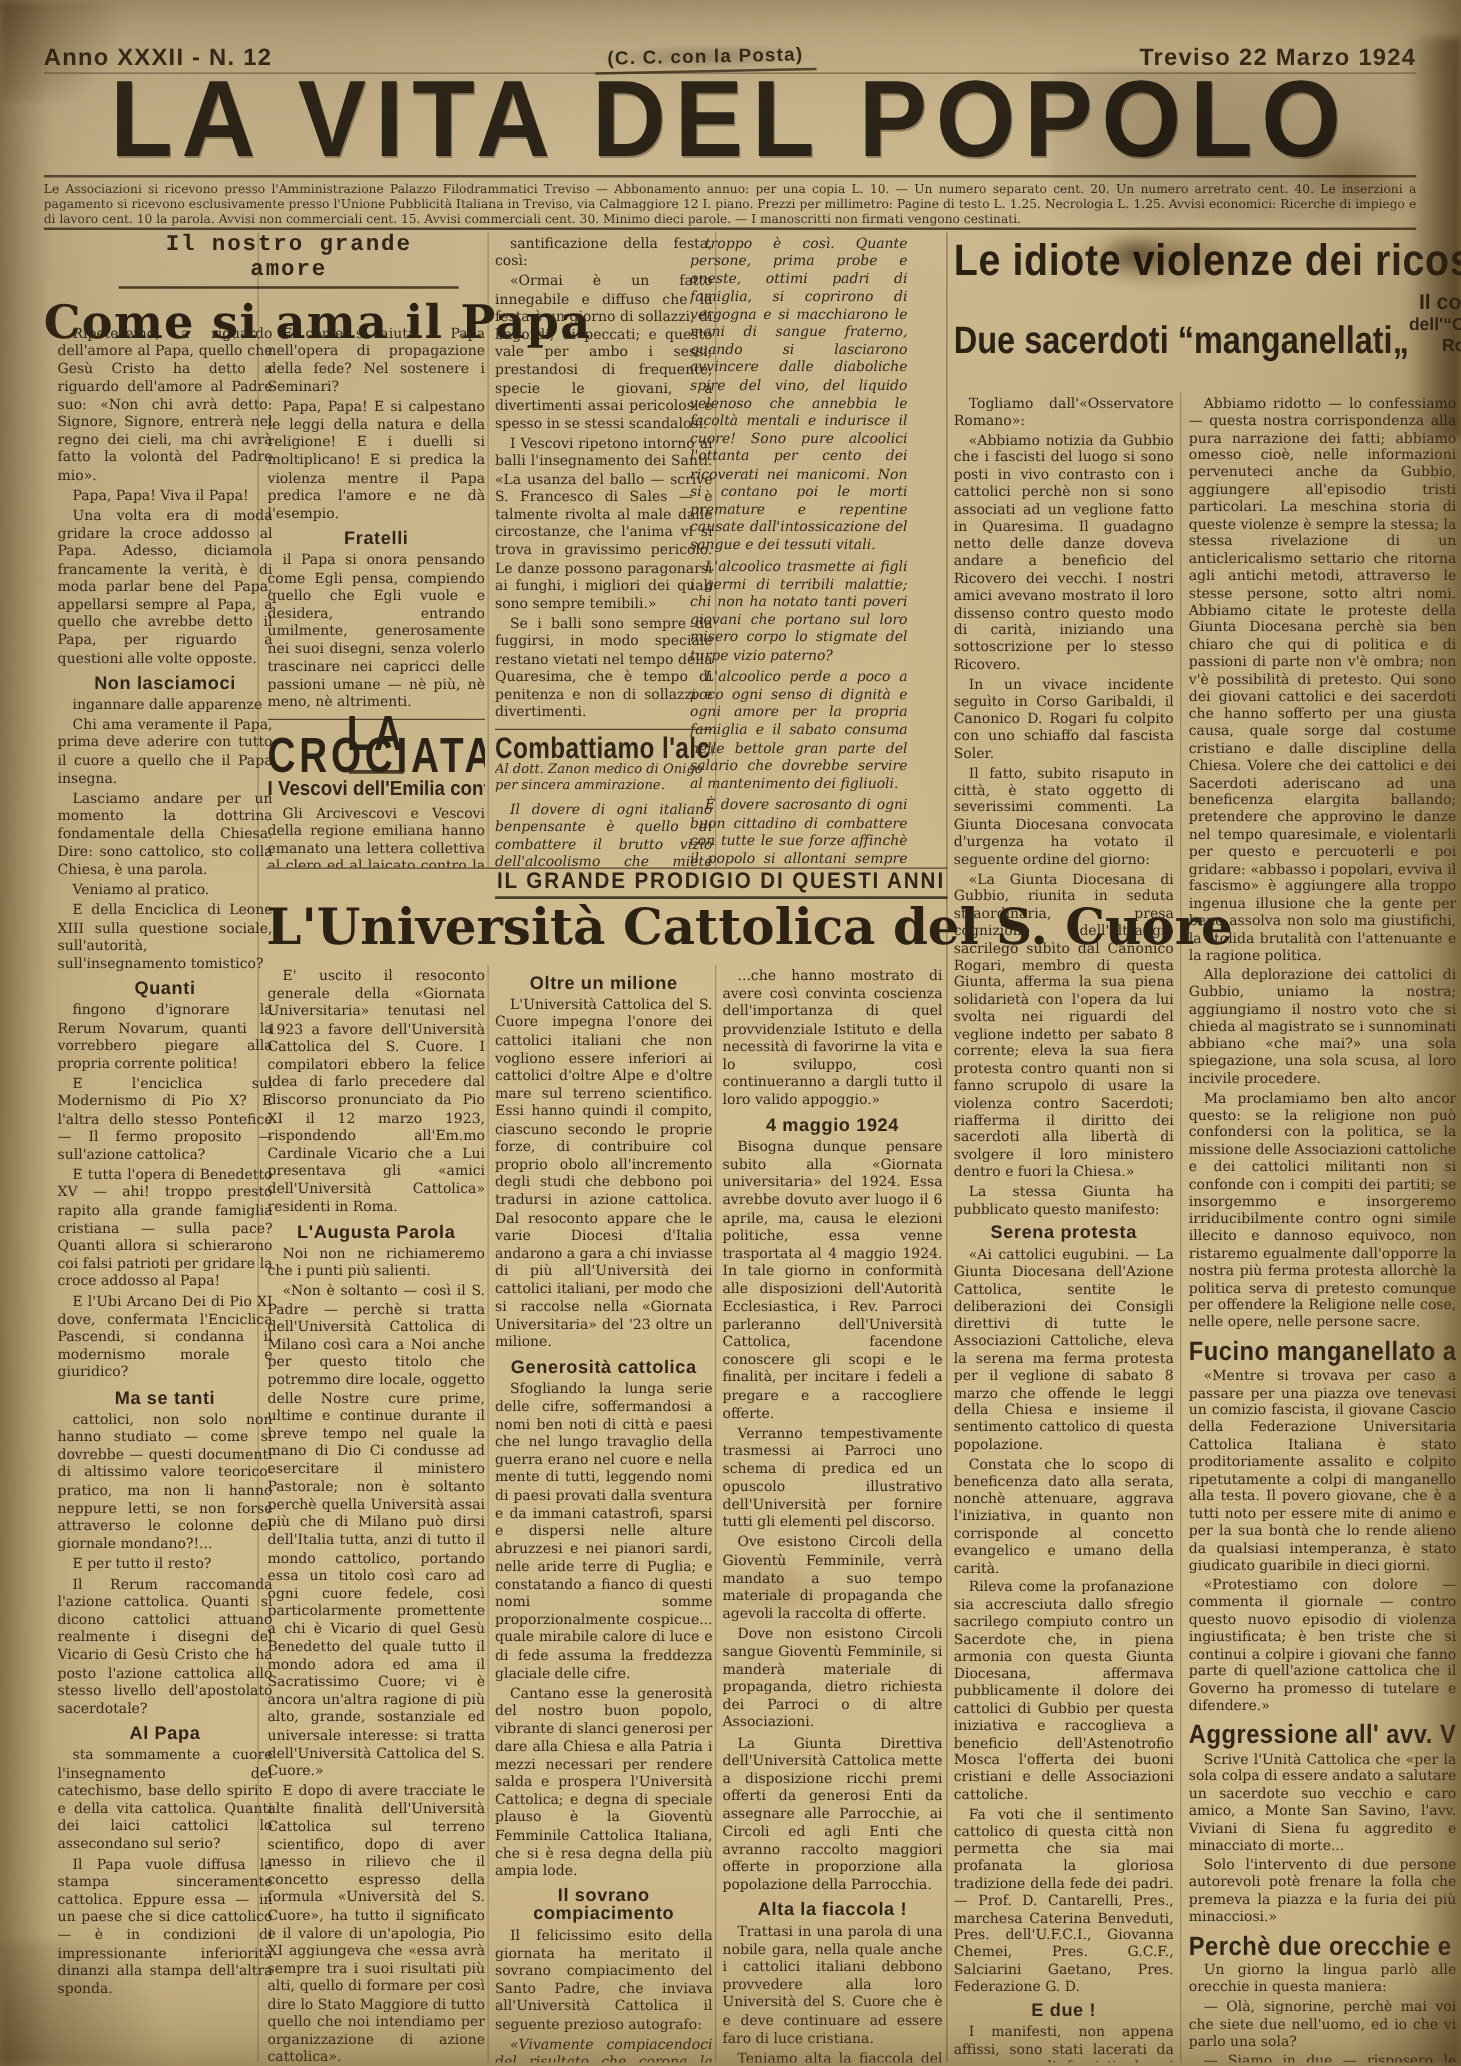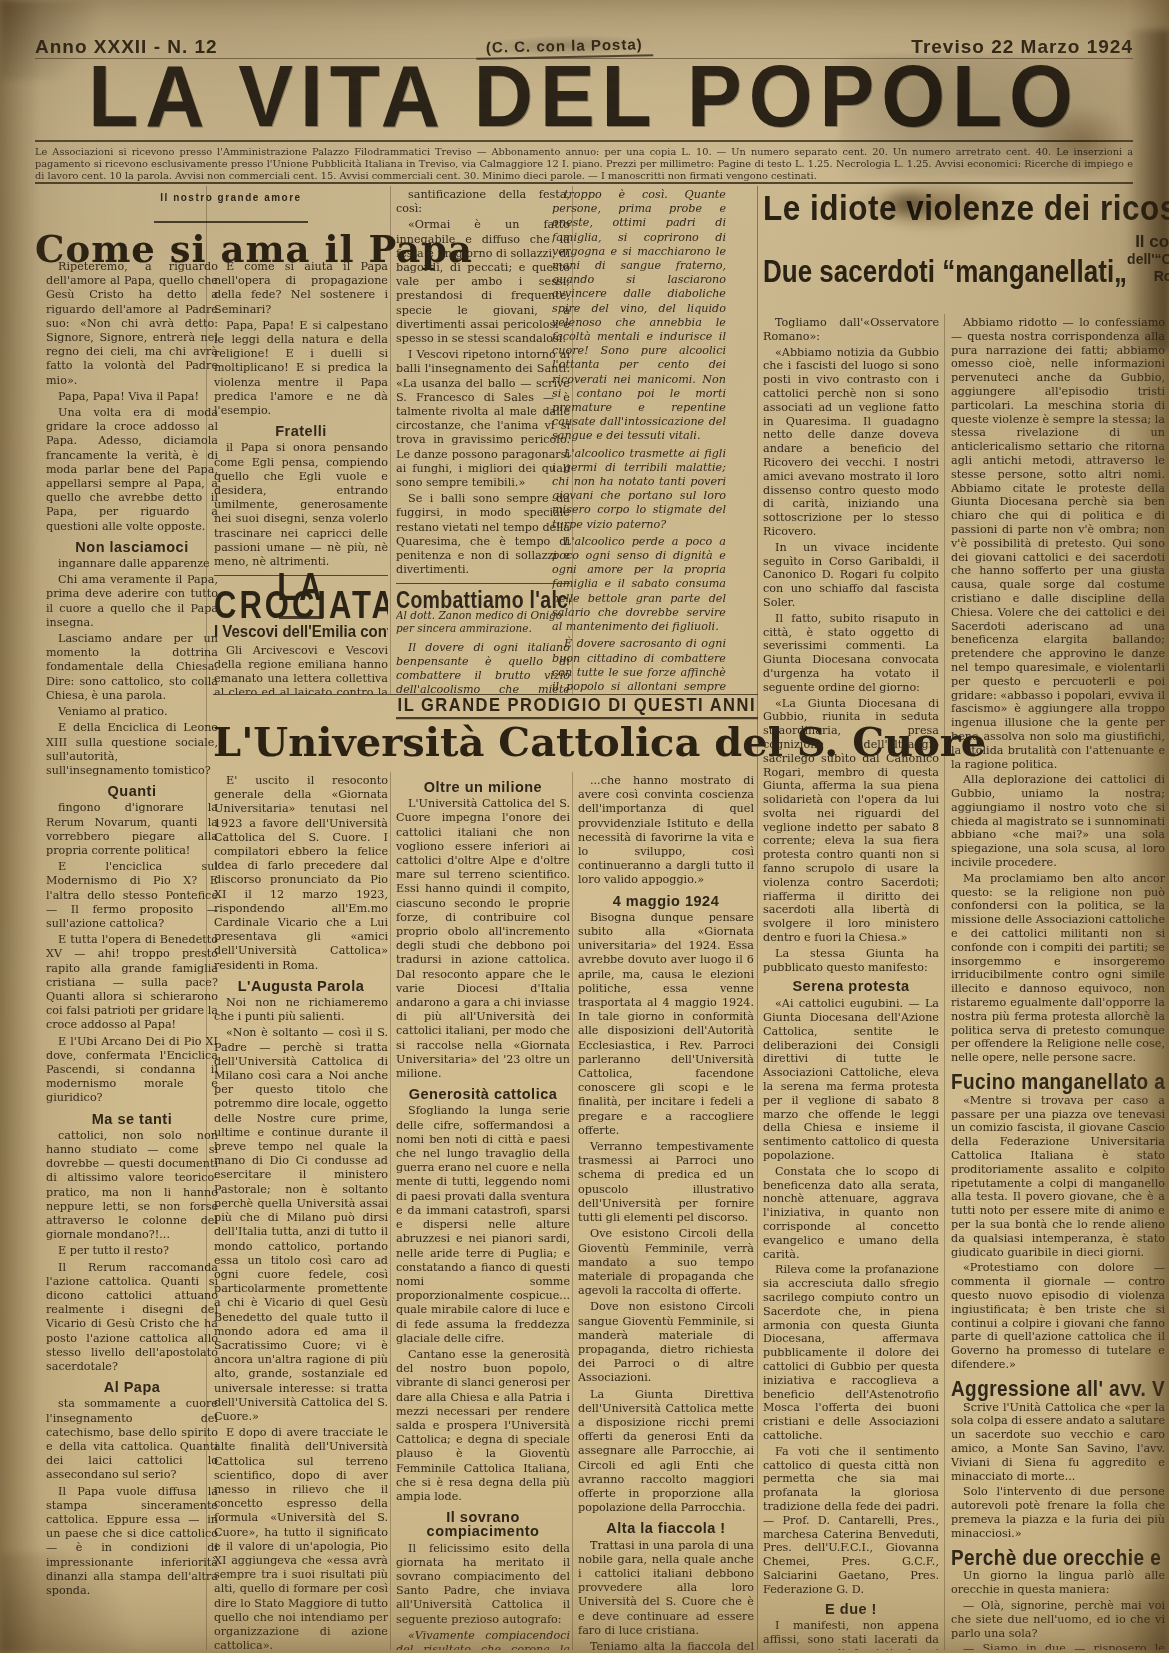--- a/index.html
+++ b/index.html
@@ -58,23 +58,23 @@
   .b-h2s{margin:8px 0 2px;text-align:center;font-family:"Liberation Sans",sans-serif;
     font-weight:bold;font-size:19.5px;letter-spacing:.3px;transform:scaleY(1.22);white-space:nowrap;}
   .b-h3{margin:3px 0 5px;text-align:center;font-family:"Liberation Sans",sans-serif;
     font-weight:bold;font-size:15px;transform:scaleY(1.08);white-space:nowrap;}
   .b-ded{margin:2px 0 6px;text-align:left;font-style:italic;font-size:10.5px;line-height:13px;}
   .b-rule{border-top:1.5px solid rgba(50,40,22,.8);margin:6px 0;}
   .b-div{width:44px;height:3px;background:rgba(50,40,22,.85);margin:5px auto 6px;}
 
   
   .papa-head{position:absolute;left:35px;top:186px;width:332px;z-index:3;text-align:center;}
-  .kicker{display:inline-block;font-family:Liberation Sans, sans-serif;font-weight:bold;
-    font-size:10px;letter-spacing:1.5px;border-bottom:2px solid rgba(50,40,22,.85);
-    padding:0 6px 18px;margin-left:60px;}
+  .kicker{display:inline-block;font-family:Liberation Mono, monospace;font-weight:bold;
+    font-size:18px;letter-spacing:1.5px;border-bottom:2px solid rgba(50,40,22,.85);
+    padding:0 6px 3px;margin-left:60px;}
   .papa-headline{margin:6px 0 0;font-family:"DejaVu Serif",serif;font-weight:bold;
     font-size:37px;line-height:40px;letter-spacing:1px;color:#2b2214;white-space:nowrap;}
   .uni-head{position:absolute;left:213px;top:694px;width:545px;z-index:3;
     border-top:1.5px solid rgba(50,40,22,.8);text-align:center;}
   .uni-kicker{text-align:right;}
   .uni-kicker span{display:inline-block;font-family:"Liberation Sans",sans-serif;
     font-weight:bold;font-size:16.5px;letter-spacing:1.5px;transform:scaleY(1.1);
     border-bottom:2px solid rgba(50,40,22,.85);padding:1px 2px 1px;}
   .uni-headline{margin:2px 0 0;font-family:"DejaVu Serif",serif;font-weight:bold;
     font-size:40px;line-height:44px;color:#2b2214;white-space:nowrap;}

